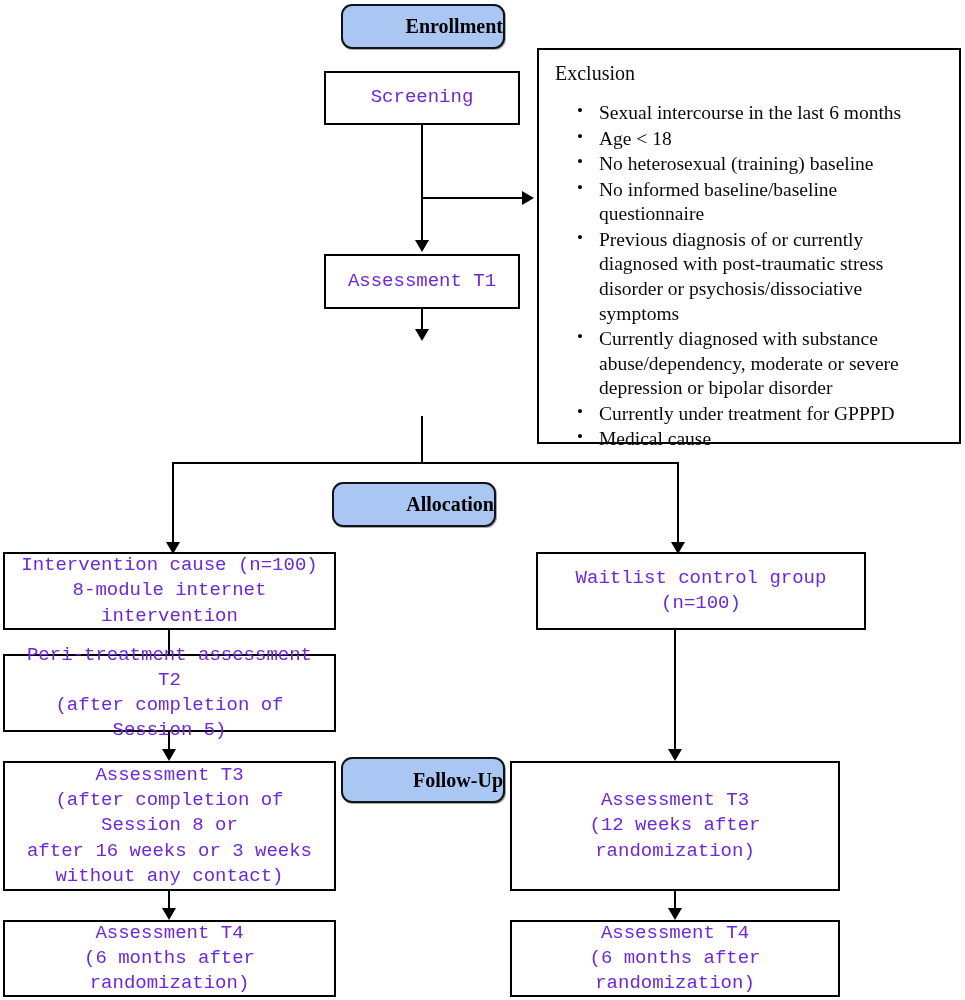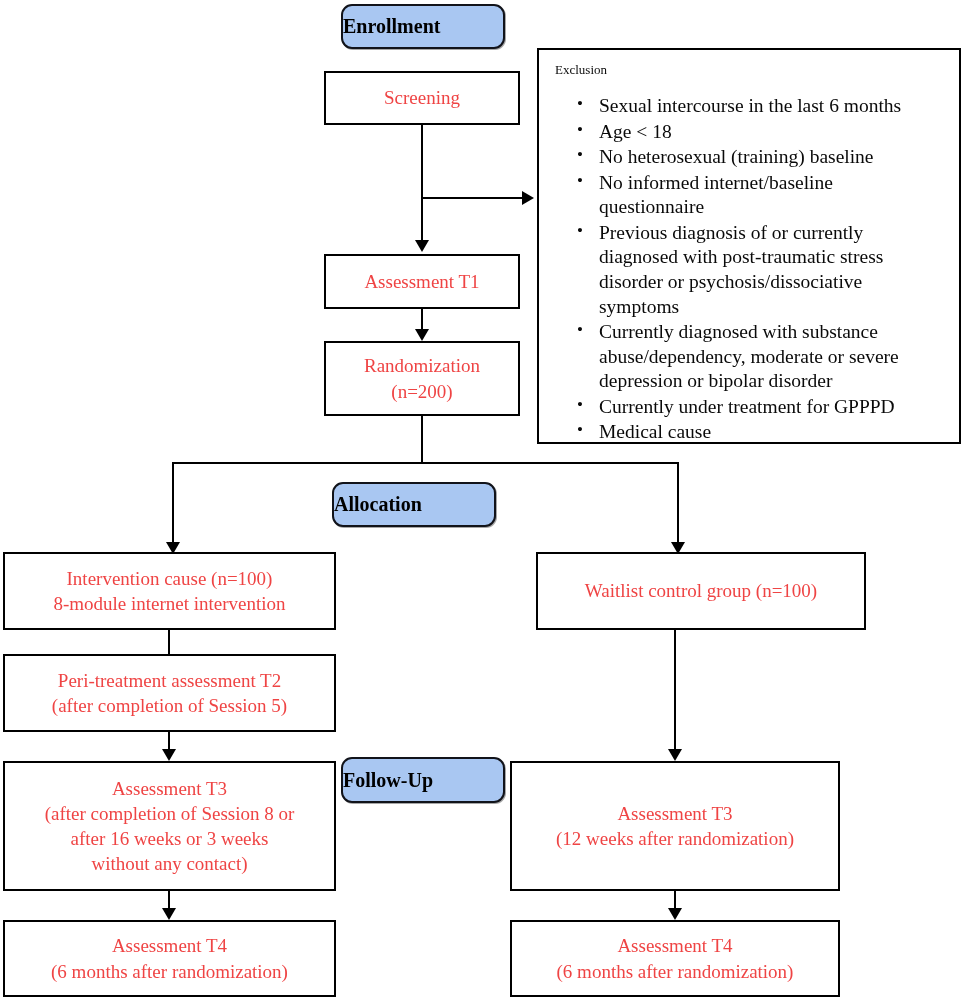--- a/index.html
+++ b/index.html
@@ -18,53 +18,54 @@
   }
   .box {
     position: absolute;
     box-sizing: border-box;
     border: 2px solid #000000;
     background: #ffffff;
     display: flex;
     align-items: center;
     justify-content: center;
     text-align: center;
-    color: #ef4444;
+    color: #6d28d9;
     font-size: 19px;
     line-height: 1.32;
     padding: 4px 8px;
+    font-family: Liberation Mono, monospace;
   }
   .box .lines {
     width: 100%;
   }
   .stage {
     position: absolute;
     box-sizing: border-box;
     border: 2px solid #11131a;
     border-radius: 11px;
     background: #a9c7f2;
     display: flex;
     align-items: center;
-    justify-content: flex-start;
+    justify-content: flex-end;
     text-align: center;
     font-weight: bold;
     font-size: 20px;
     color: #000000;
     box-shadow: 1px 1px 0 rgba(0,0,0,0.35);
   }
   .excl {
     position: absolute;
     box-sizing: border-box;
     border: 2px solid #000000;
     background: #ffffff;
     padding: 12px 14px 10px 16px;
     color: #0a0a0a;
   }
   .excl-title {
-    font-size: 13px;
+    font-size: 20px;
     margin-bottom: 10px;
   }
   .excl ul {
     margin: 16px;
     padding: 0;
     list-style: none;
   }
   .excl li {
     position: relative;
     font-size: 19.5px;
@@ -127,43 +128,37 @@
 
   <div class="hline" style="left:421px; top:197px; width:103px;"></div>
   <div class="arrow-right" style="left:522px; top:191px;"></div>
 
   <div class="excl" style="left:537px; top:48px; width:424px; height:396px;">
     <div class="excl-title">Exclusion</div>
     <ul>
       <li>Sexual intercourse in the last 6 months</li>
       <li>Age &lt; 18</li>
       <li>No heterosexual (training) baseline</li>
-      <li>No informed internet/baseline questionnaire</li>
+      <li>No informed baseline/baseline questionnaire</li>
       <li>Previous diagnosis of or currently diagnosed with post-traumatic stress disorder or psychosis/dissociative symptoms</li>
       <li>Currently diagnosed with substance abuse/dependency, moderate or severe depression or bipolar disorder</li>
       <li>Currently under treatment for GPPPD</li>
       <li>Medical cause</li>
     </ul>
   </div>
 
   <div class="box" style="left:324px; top:254px; width:196px; height:55px;">
     <div class="lines">
       <div>Assessment T1</div>
     </div>
   </div>
 
   <div class="vline" style="left:421px; top:309px; height:22px;"></div>
   <div class="arrow-down" style="left:415px; top:329px;"></div>
 
-  <div class="box" style="left:324px; top:341px; width:196px; height:75px;">
-    <div class="lines">
-      <div>Randomization</div>
-      <div>(n=200)</div>
-    </div>
-  </div>
 
   <div class="vline" style="left:421px; top:416px; height:47px;"></div>
   <div class="hline" style="left:172px; top:462px; width:507px;"></div>
   <div class="vline" style="left:172px; top:462px; height:82px;"></div>
   <div class="arrow-down" style="left:166px; top:542px;"></div>
   <div class="vline" style="left:677px; top:462px; height:82px;"></div>
   <div class="arrow-down" style="left:671px; top:542px;"></div>
 
   <div class="stage" style="left:332px; top:482px; width:164px; height:45px;">
     <span>Allocation</span>

